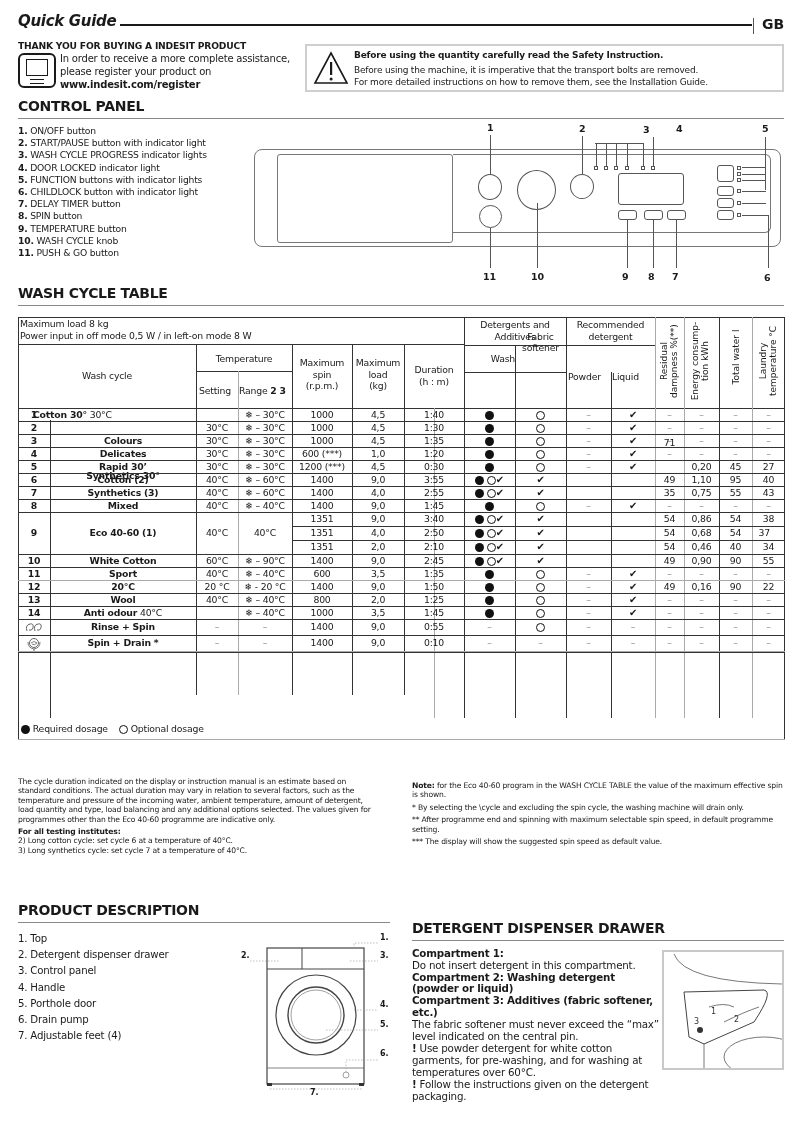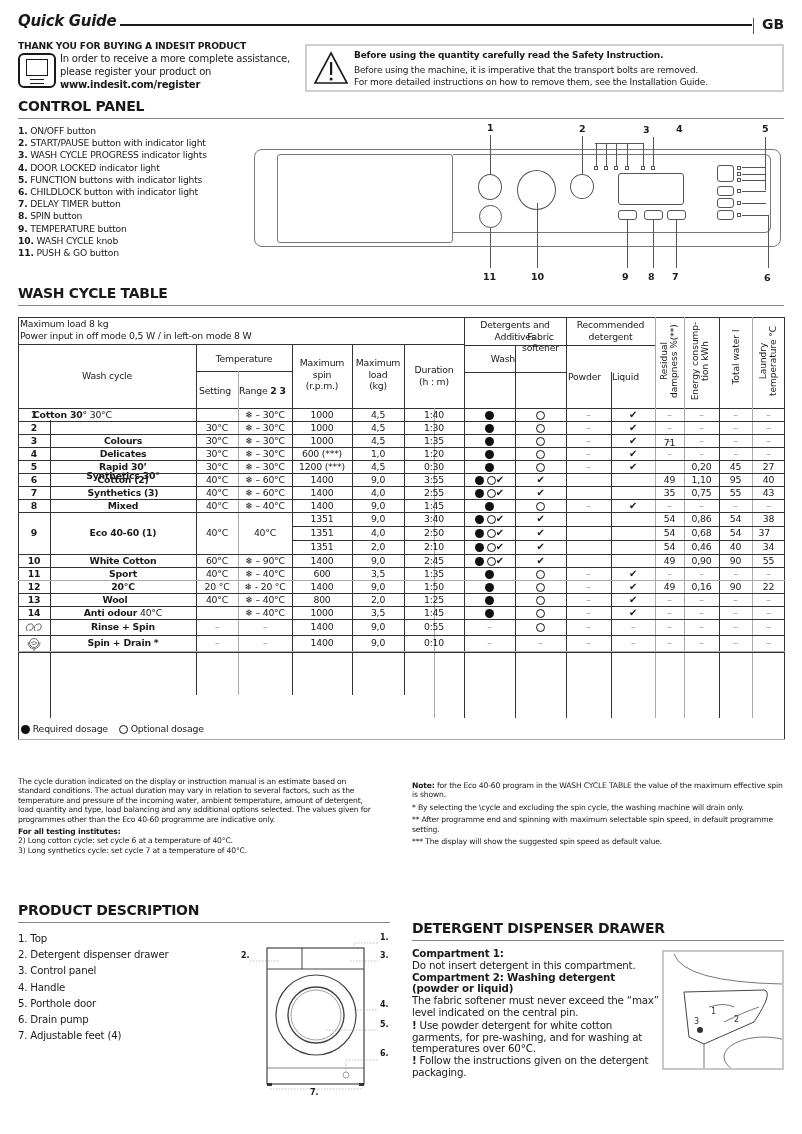--- a/index.html
+++ b/index.html
@@ -463,21 +463,21 @@
       <div class="cell ctr" style="left: 464px; width: 51px; top: 580.5px; line-height: 12px;"><span class="dot"></span></div>
       <div class="cell ctr" style="left: 515px; width: 51px; top: 580.5px; line-height: 12px;"><span class="ring"></span></div>
       <div class="cell ctr" style="left: 566px; width: 45px; top: 580.5px; line-height: 12px;"><span class="dash">–</span></div>
       <div class="cell ctr" style="left: 611px; width: 44px; top: 580.5px; line-height: 12px;"><span class="chk">✔</span></div>
       <div class="cell ctr" style="left: 655px; width: 29px; top: 580.5px; line-height: 12px;">49</div>
       <div class="cell ctr" style="left: 684px; width: 35px; top: 580.5px; line-height: 12px;">0,16</div>
       <div class="cell ctr" style="left: 719px; width: 33px; top: 580.5px; line-height: 12px;">90</div>
       <div class="cell ctr" style="left: 752px; width: 33px; top: 580.5px; line-height: 12px;">22</div>
       <div class="hl" style="left: 18px; width: 767px; top: 593px;"></div>
       <div class="cell ctr" style="left: 18px; width: 32px; top: 593.5px; line-height: 12px; font-weight: bold;">13</div>
-      <div class="cell ctr" style="left: 42px; width: 146px; top: 593.5px; line-height: 12px;"><b>Wool</b><span></span></div>
+      <div class="cell ctr" style="left: 50px; width: 146px; top: 593.5px; line-height: 12px;"><b>Wool</b><span></span></div>
       <div class="cell ctr" style="left: 196px; width: 42px; top: 593.5px; line-height: 12px;">40°C</div>
       <div class="cell ctr" style="left: 238px; width: 54px; top: 593.5px; line-height: 12px;">❄ – 40°C</div>
       <div class="cell ctr" style="left: 292px; width: 60px; top: 593.5px; line-height: 12px;">800</div>
       <div class="cell ctr" style="left: 352px; width: 52px; top: 593.5px; line-height: 12px;">2,0</div>
       <div class="cell ctr" style="left: 404px; width: 60px; top: 593.5px; line-height: 12px;">1:25</div>
       <div class="cell ctr" style="left: 464px; width: 51px; top: 593.5px; line-height: 12px;"><span class="dot"></span></div>
       <div class="cell ctr" style="left: 515px; width: 51px; top: 593.5px; line-height: 12px;"><span class="ring"></span></div>
       <div class="cell ctr" style="left: 566px; width: 45px; top: 593.5px; line-height: 12px;"><span class="dash">–</span></div>
       <div class="cell ctr" style="left: 611px; width: 44px; top: 593.5px; line-height: 12px;"><span class="chk">✔</span></div>
       <div class="cell ctr" style="left: 655px; width: 29px; top: 593.5px; line-height: 12px;"><span class="dash">–</span></div>
@@ -602,20 +602,21 @@
 <div class="abs cl" style="left:380px; top:1020px; font-size:8px;">5.</div>
 <div class="abs cl" style="left:380px; top:1049px; font-size:8px;">6.</div>
 <div class="abs cl" style="left:310px; top:1088px; font-size:8px;">7.</div>
 
 <div class="abs sec-title" style="left:412px; top:920px;">DETERGENT DISPENSER DRAWER</div>
 <div class="abs sec-rule" style="left:412px; top:940px; width:372px;"></div>
 <div class="abs dd-text">
   <div><b>Compartment 1:</b></div>
   <div>Do not insert detergent in this compartment.</div>
   <div><b>Compartment 2: Washing detergent (powder or liquid)</b></div>
+  <div><b>Compartment 3: Additives (fabric softener, etc.)</b></div>
   <div>The fabric softener must never exceed the “max” level indicated on the central pin.</div>
   <div style="margin-top:1px;"><b>!</b><span> Use powder detergent for white cotton garments, for pre-washing, and for washing at temperatures over 60°C.</span></div>
   <div><b>!</b><span> Follow the instructions given on the detergent packaging.</span></div>
 </div>
 <div class="abs dd-img">
   <svg width="118" height="116" viewBox="0 0 118 116">
     <path d="M10 2 Q20 30 118 32" fill="none" stroke="#555" stroke-width="0.8"></path>
     <path d="M20 40 L100 38 Q110 40 90 70 L40 92 L25 85 Z" fill="none" stroke="#444" stroke-width="1"></path>
     <path d="M40 92 L40 116" stroke="#555" stroke-width="0.8"></path>
     <path d="M45 55 Q60 50 70 55" fill="none" stroke="#555" stroke-width="0.8"></path>

